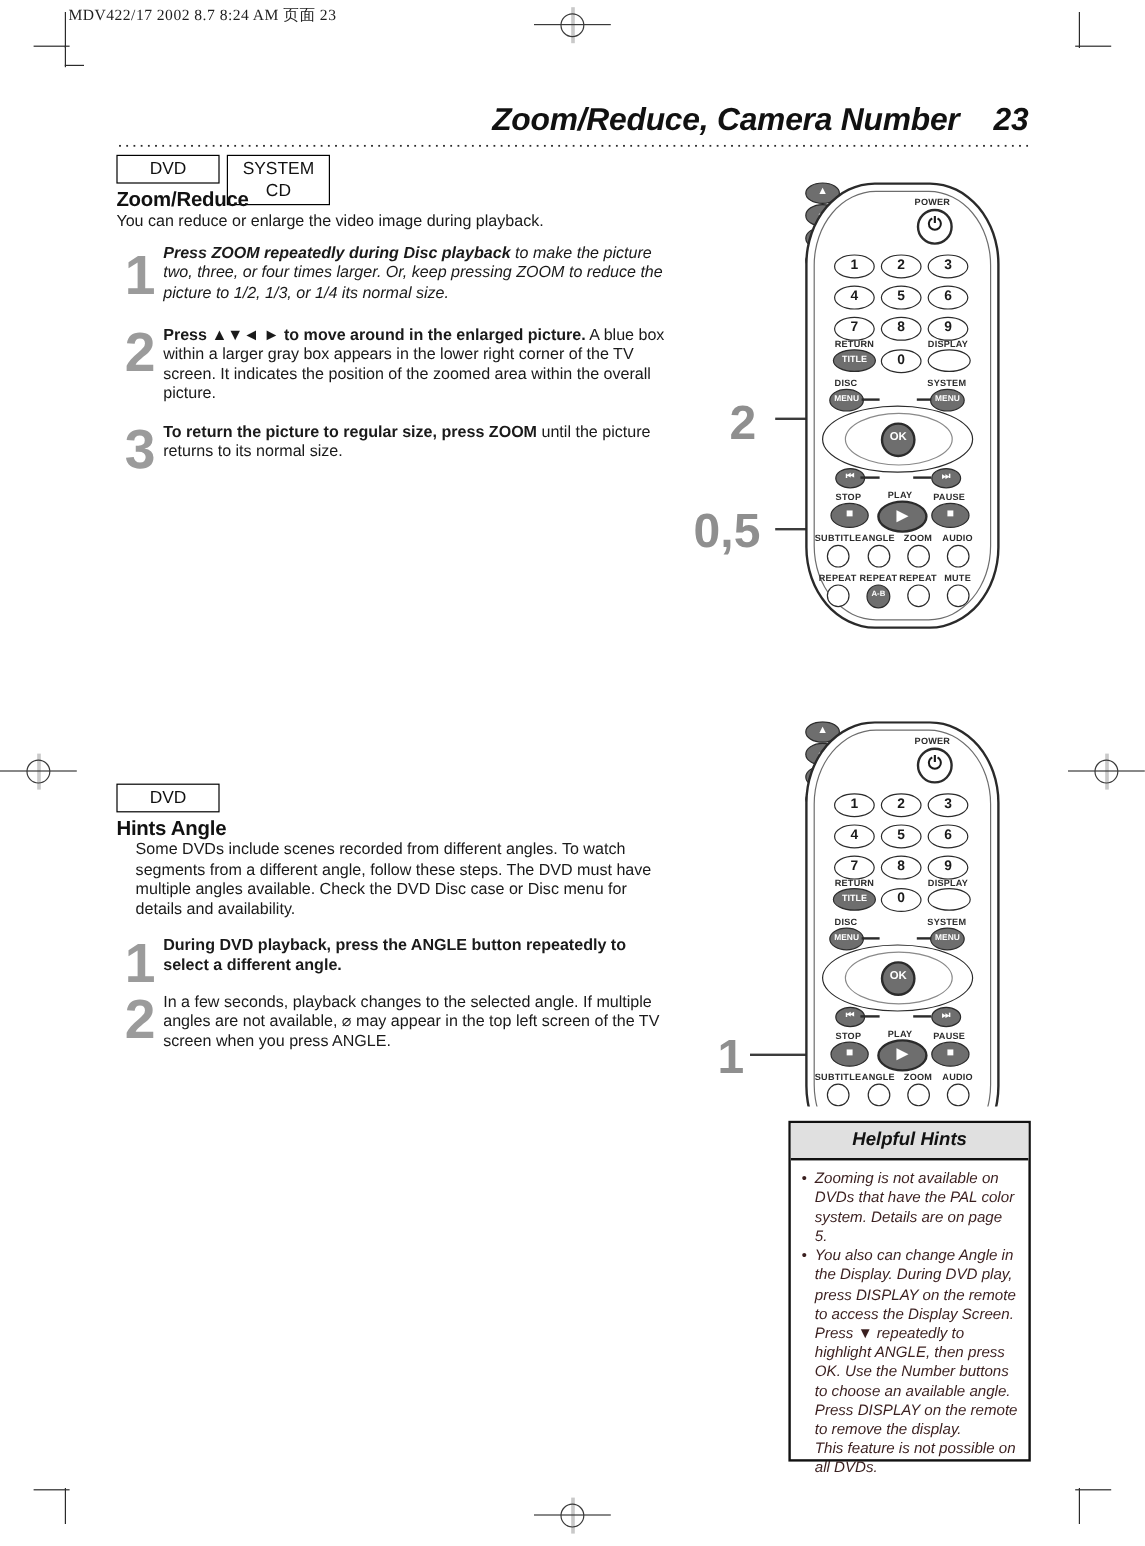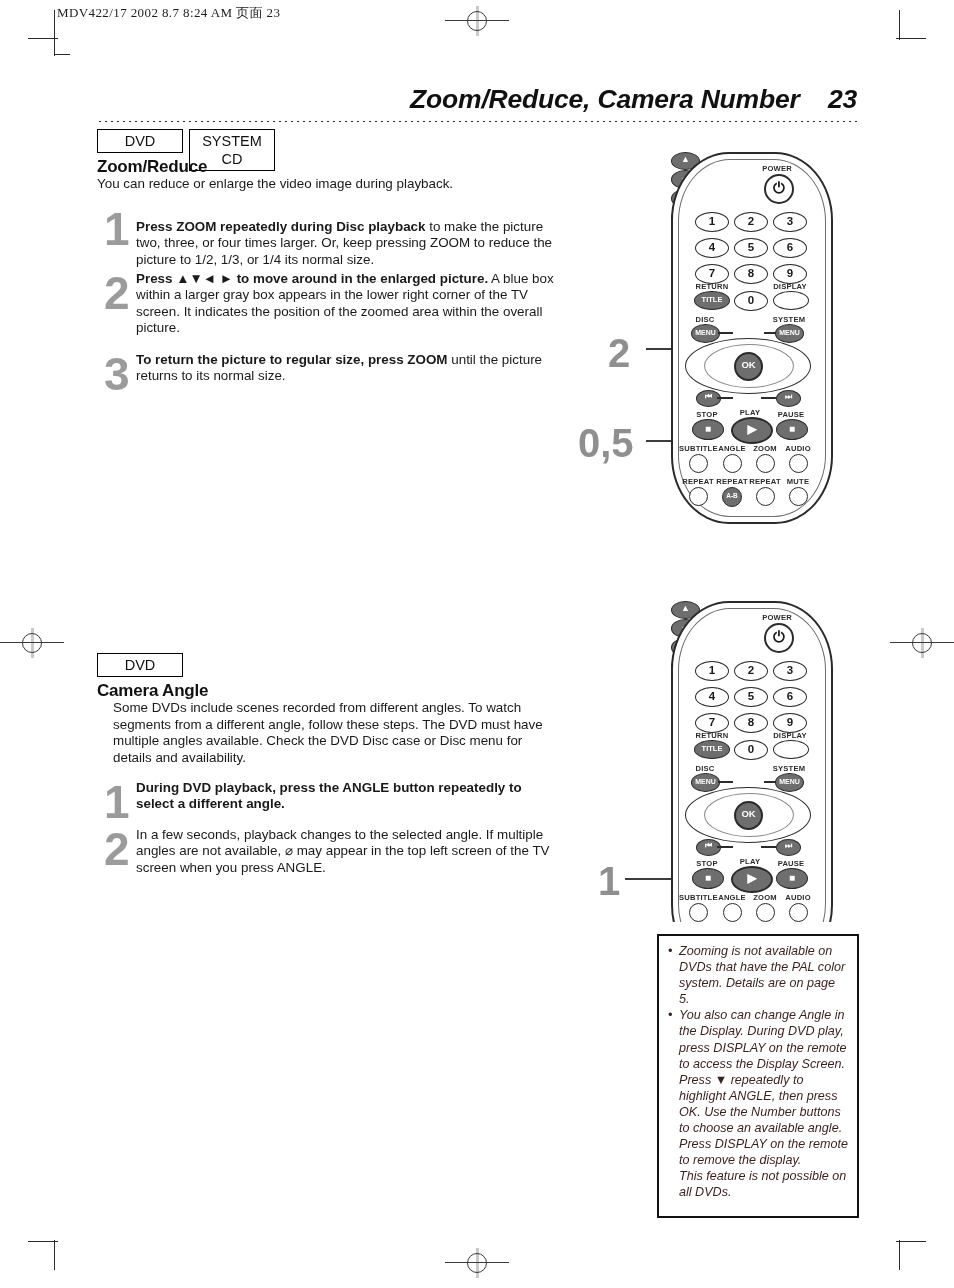--- a/index.html
+++ b/index.html
@@ -145,21 +145,21 @@
 </div>
 <div class="title-rule"></div>
 
 <div class="badge" style="left:97px;top:129px;width:84px;">DVD</div>
 <div class="badge" style="left:189px;top:129px;width:84px;">SYSTEM CD</div>
 
 <div class="sec-head" style="left:97px;top:157px;">Zoom/Reduce</div>
 <div class="sec-intro" style="left:97px;top:176px;width:450px;">You can reduce or enlarge the video image during playback.</div>
 
 <div class="stepnum" style="left:104px;top:209px;">1</div>
-<div class="steptext" style="left:136px;top:219px;width:418px;">
+<div class="steptext" style="left:136px;top:203px;width:418px;font-style:italic;">
   <b>Press ZOOM repeatedly during Disc playback</b><span> to make the picture two, three, or four times larger. Or, keep pressing ZOOM to reduce the picture to 1/2, 1/3, or 1/4 its normal size.</span>
 </div>
 
 <div class="stepnum" style="left:104px;top:273px;">2</div>
 <div class="steptext" style="left:136px;top:271px;width:418px;">
   <b>Press ▲▼◄ ► to move around in the enlarged picture.</b><span> A blue box within a larger gray box appears in the lower right corner of the TV screen. It indicates the position of the zoomed area within the overall picture.</span>
 </div>
 
 <div class="stepnum" style="left:104px;top:354px;">3</div>
 <div class="steptext" style="left:136px;top:352px;width:418px;">
@@ -234,21 +234,21 @@
   <div class="lbl" style="left:75px;top:325px;width:38px;">REPEAT</div>
   <div class="lbl" style="left:111px;top:325px;width:32px;">MUTE</div>
   <div class="key roundkey" style="left:18px;top:335px;"></div>
   <div class="key abkey" style="left:51px;top:335px;">A-B</div>
   <div class="key roundkey" style="left:85px;top:335px;"></div>
   <div class="key roundkey" style="left:118px;top:335px;"></div>
 </div>
 
 <div class="badge" style="left:97px;top:653px;width:84px;">DVD</div>
 
-<div class="sec-head" style="left:97px;top:681px;">Camera Angle</div>
+<div class="sec-head" style="left:97px;top:681px;">Hints Angle</div>
 <div class="sec-intro" style="left:97px;top:700px;width:450px;margin-left:16px;">Some DVDs include scenes recorded from different angles. To watch segments from a different angle, follow these steps. The DVD must have multiple angles available. Check the DVD Disc case or Disc menu for details and availability.</div>
 
 <div class="stepnum" style="left:104px;top:782px;">1</div>
 <div class="steptext" style="left:136px;top:780px;width:418px;">
   <b>During DVD playback, press the ANGLE button repeatedly to select a different angle.</b>
 </div>
 
 <div class="stepnum" style="left:104px;top:829px;">2</div>
 <div class="steptext" style="left:136px;top:827px;width:418px;">In a few seconds, playback changes to the selected angle. If multiple angles are not available, ⌀ may appear in the top left screen of the TV screen when you press ANGLE.</div>
 
@@ -310,20 +310,21 @@
     <div class="lbl" style="left:78px;top:292px;width:32px;">ZOOM</div>
     <div class="lbl" style="left:110px;top:292px;width:34px;">AUDIO</div>
     <div class="key roundkey" style="left:18px;top:302px;"></div>
     <div class="key roundkey" style="left:52px;top:302px;"></div>
     <div class="key roundkey" style="left:85px;top:302px;"></div>
     <div class="key roundkey" style="left:118px;top:302px;"></div>
   </div>
 </div>
 
 <div class="hints" style="left:657px;top:934px;width:198px;height:280px;">
+  <div class="hints-head">Helpful Hints</div>
   <div class="hints-body">
     <div class="hint">
       <span class="bullet">•</span>
       <span class="htxt">Zooming is not available on DVDs that have the PAL color system. Details are on page 5.</span>
     </div>
     <div class="hint">
       <span class="bullet">•</span>
       <span class="htxt" style="white-space:pre-line;">You also can change Angle in the Display. During DVD play, press DISPLAY on the remote to access the Display Screen. Press ▼ repeatedly to highlight ANGLE, then press OK. Use the Number buttons to choose an available angle. Press DISPLAY on the remote to remove the display.
 This feature is not  possible on all DVDs.</span>
     </div>

